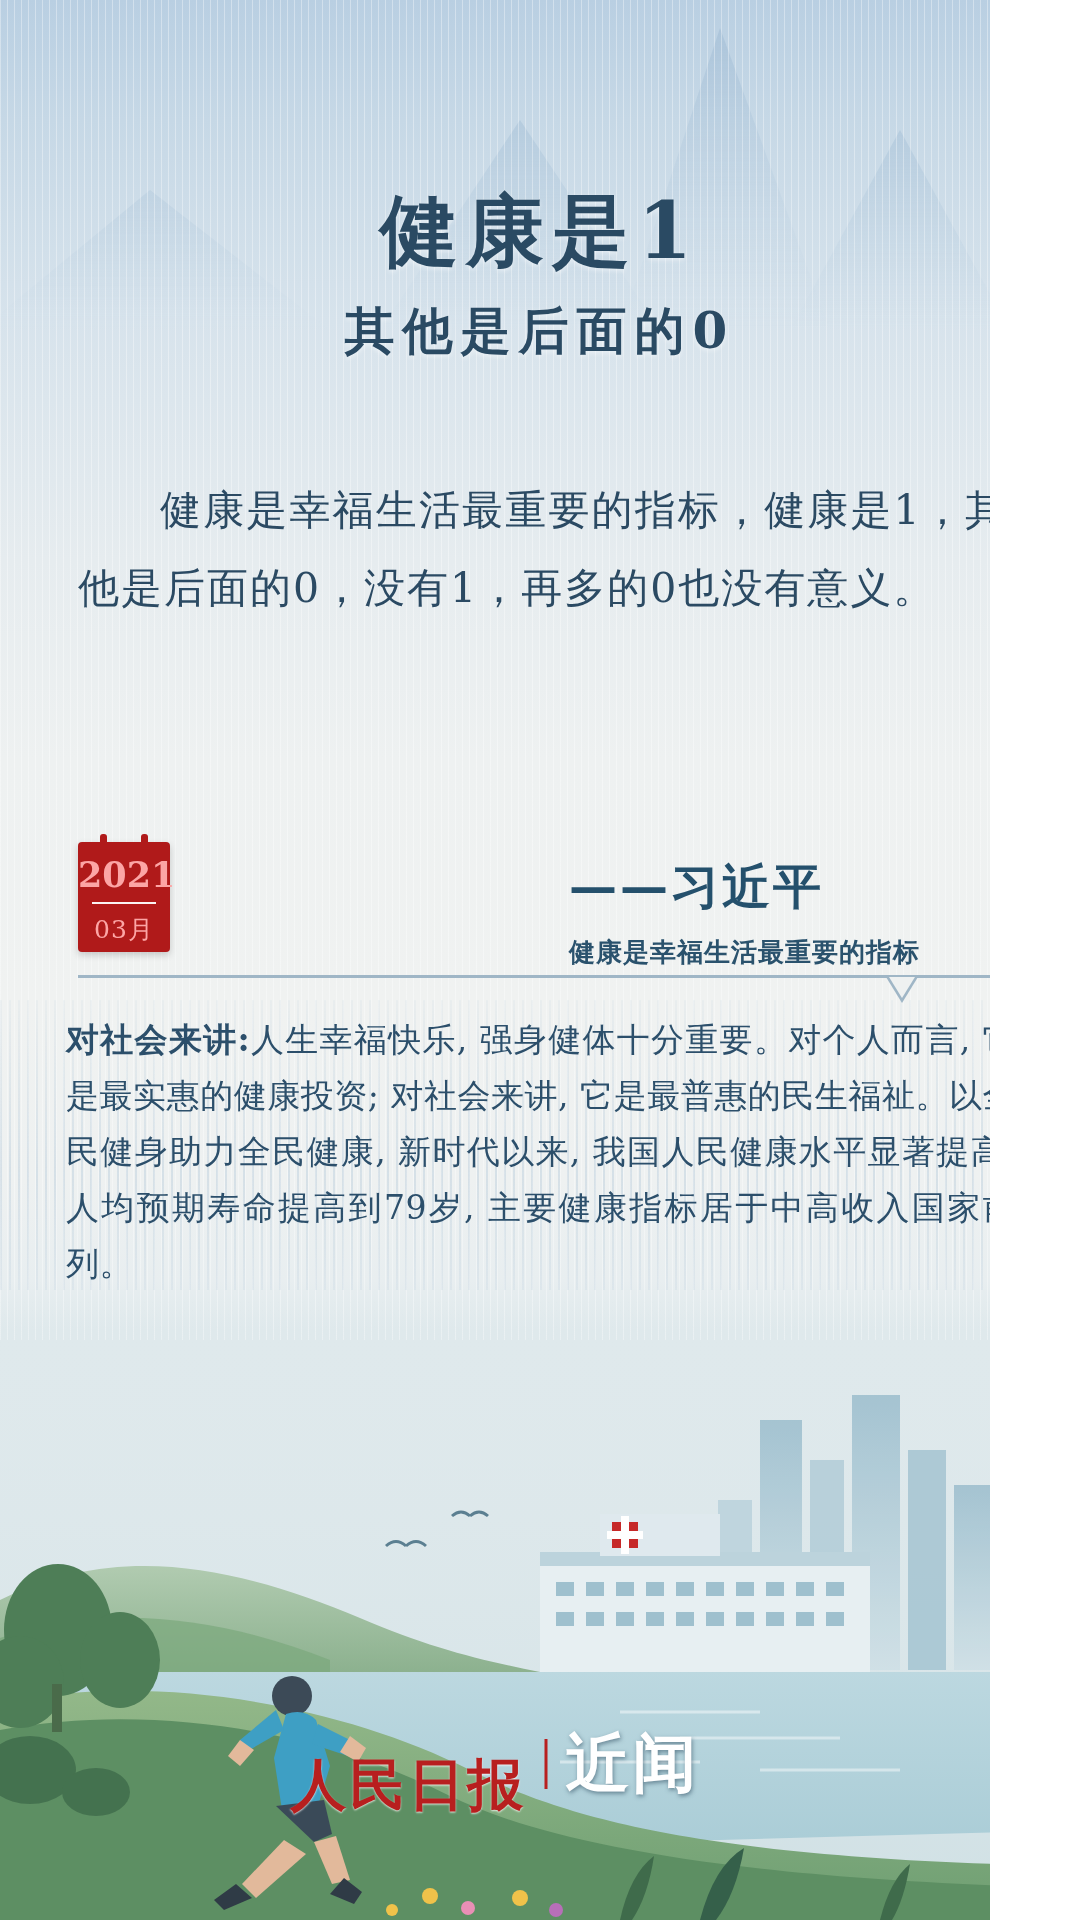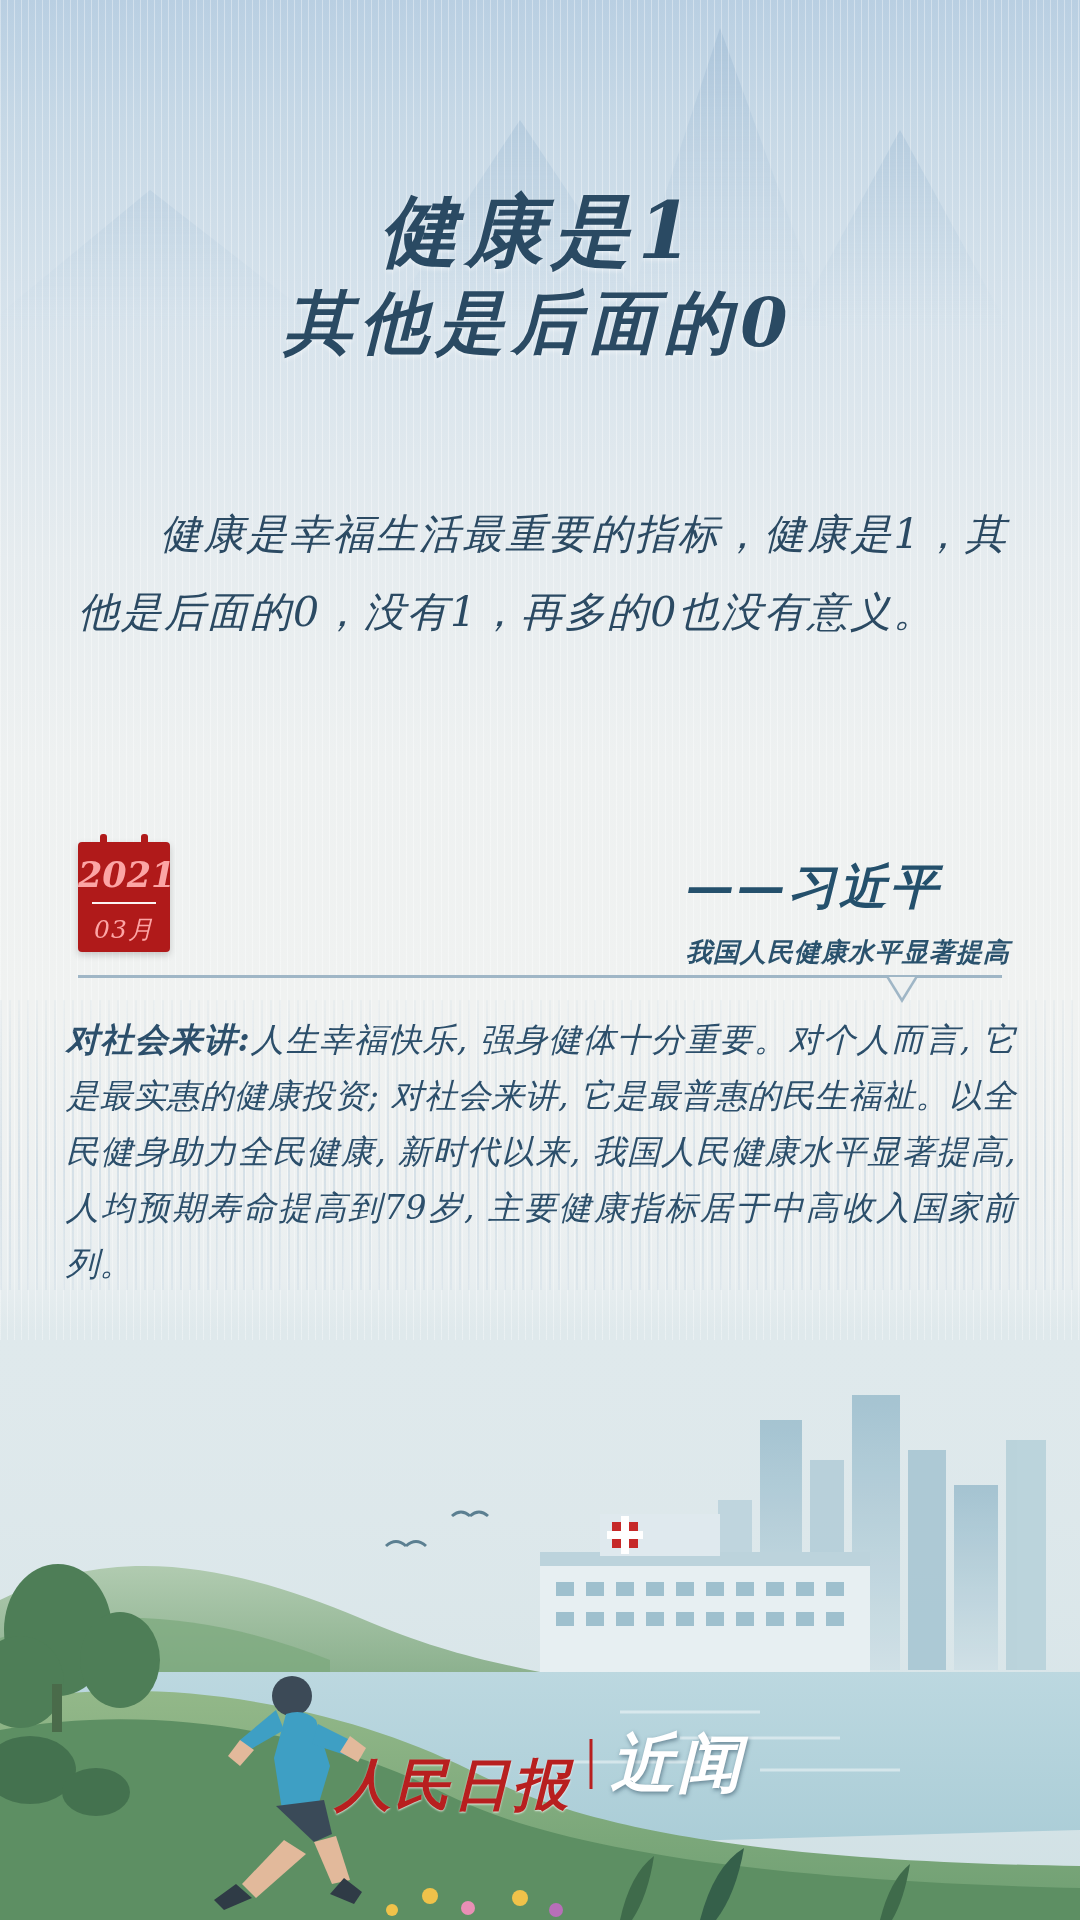--- a/index.html
+++ b/index.html
@@ -3,34 +3,33 @@
 <meta charset="utf-8">
 <style>
   * { box-sizing: border-box; margin: 0; padding: 0; }
   html, body {
     width: 1080px; height: 1920px;
     font-family: "Liberation Sans", sans-serif;
     overflow: hidden;
   }
   #poster {
     position: relative;
-    width: 1080px; height: 1920px;
+    width: 990px; height: 1920px;
     background:
       linear-gradient(to bottom,
         #b9cfe2 0px,
         #c6d8e6 120px,
         #d7e3ec 320px,
         #e6ecef 560px,
         #eef1f1 760px,
         #f0f2f1 1000px,
         #eef1f1 1180px,
         #e8eef0 1280px,
         #dfe9ec 1330px);
     overflow: hidden;
-    font-style: italic;
   }
 
   
   .mtn {
     position: absolute;
     opacity: .55;
   }
   .mtn svg { display:block; }
 
   
@@ -47,26 +46,26 @@
     position: absolute;
     left: 0; top: 185px; width: 1080px;
     text-align: center;
     color: #2a4a63;
     font-family: "DejaVu Serif", serif;
     font-weight: 700;
     letter-spacing: 8px;
     text-shadow: 0 2px 5px rgba(255,255,255,0.5);
   }
   .headline .l1 { font-size: 78px; line-height: 1.18; }
-  .headline .l2 { font-size: 68px; line-height: 1.35; }
+  .headline .l2 { font-size: 50px; line-height: 1.35; margin-top: 20px; }
 
   
   .quote {
     position: absolute;
-    left: 78px; top: 495px; width: 930px;
+    left: 78px; top: 471px; width: 930px;
     color: #2b4a63;
     font-family: "DejaVu Serif", serif;
     font-size: 41px;
     line-height: 78px;
     letter-spacing: 2px;
     text-indent: 82px;
     text-align: justify;
   }
 
   
@@ -228,21 +227,21 @@
   <div class="datebadge">
     <span class="ring a"></span>
     <span class="ring b"></span>
     <div class="yr">2021</div>
     <div class="sep"></div>
     <div class="mo">03月</div>
   </div>
 
   <div class="attrib">
     <div class="name">——习近平</div>
-    <div class="place">我国人民健康水平显著提高</div>
+    <div class="place">健康是幸福生活最重要的指标</div>
   </div>
 
   <div class="divider"></div>
   <div class="notch"></div>
 
   <div class="noteblock"></div>
   <div class="note">
     <b>对社会来讲:</b><span>人生幸福快乐, 强身健体十分重要。对个人而言, 它是最实惠的健康投资; 对社会来讲, 它是最普惠的民生福祉。以全民健身助力全民健康, 新时代以来, 我国人民健康水平显著提高, 人均预期寿命提高到79岁, 主要健康指标居于中高收入国家前列。</span>
   </div>
 

